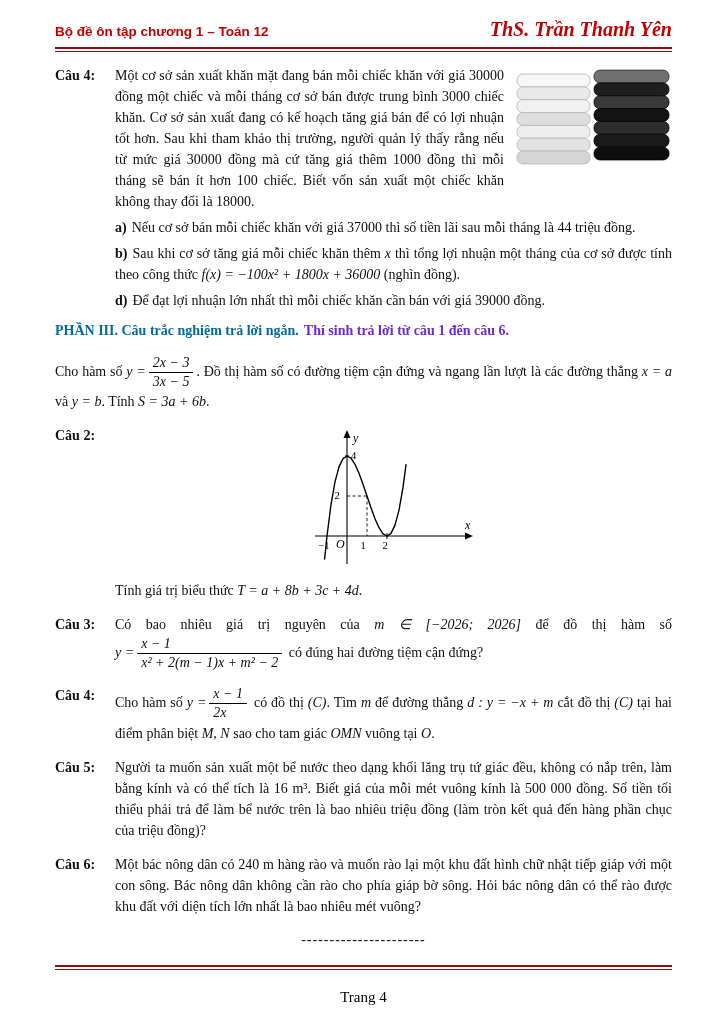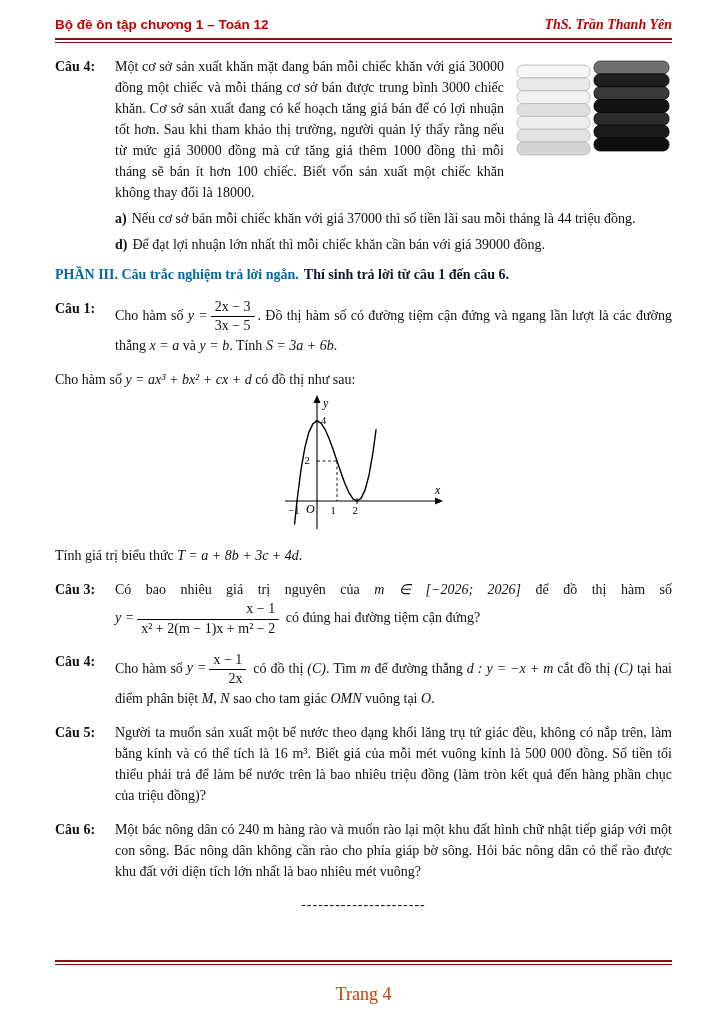--- a/index.html
+++ b/index.html
@@ -5,53 +5,53 @@
   * { margin:0; padding:0; box-sizing:border-box; }
   body { margin:0; background:#ffffff; }
   .page {
     position:relative; width:724px; height:1024px; background:#fff;
     font-family:"Liberation Serif", serif; font-size:14px; color:#101010;
     padding:14px 52px 8px 55px; overflow:hidden; line-height:1.5;
   }
   
   .hdr { display:flex; justify-content:space-between; align-items:baseline; }
   .hdr-title { color:#c00000; font-weight:700; font-family:"Liberation Sans", sans-serif; font-size:13.5px; }
-  .hdr-author { color:#c00000; font-weight:700; font-style:italic; font-size:14px; }
+  .hdr-author { color:#c00000; font-weight:700; font-style:italic; font-size:20px; }
   .rule { height:5px; border-top:2.5px solid #8a1111; border-bottom:1px solid #8a1111; margin-top:3px; }
   
   .q { display:flex; margin-top:13px; }
   .q-label { flex:0 0 60px; font-weight:700; }
   .q-body { flex:1; min-width:0; }
   .para { text-align:justify; }
   .item { margin-top:5px; }
   .ilabel { font-weight:700; margin-right:5px; }
   .math { font-style:italic; }
   .nowrap { white-space:nowrap; }
   
-  .frac { display:inline-block; vertical-align:middle; text-align:right; line-height:1.15; margin:1px 3px; }
+  .frac { display:inline-block; vertical-align:middle; text-align:left; line-height:1.15; margin:1px 3px; font-style:italic; }
   .fnum { display:block; padding:0 4px 1px 4px; border-bottom:1px solid #000; }
   .fden { display:block; padding:1px 4px 0 4px; }
   
   .part3 { margin-top:9px; font-weight:700; }
   .part3-title { color:#0369a1; }
-  .part3-sub { color:#0f172a; margin-left:5px; }
+  .part3-sub { color:#6d28d9; margin-left:5px; }
   
   .towels { float:right; width:158px; height:99px; margin:3px 0 5px 10px; }
   
   .graph-wrap { text-align:center; margin:3px 0 1px 0; }
   .axis { stroke:#000; stroke-width:1.1; }
   .curve { stroke:#000; stroke-width:1.4; fill:none; stroke-linejoin:round; stroke-linecap:round; }
   .dash { stroke:#000; stroke-width:0.9; stroke-dasharray:3 2.5; }
   .tick { stroke:#000; stroke-width:1; }
   .gnum { font-family:"Liberation Serif", serif; font-size:10.5px; fill:#000; }
   .gvar { font-family:"Liberation Serif", serif; font-size:12px; font-style:italic; fill:#000; }
   
   .sep { text-align:center; margin-top:12px; letter-spacing:1px; }
   .footer { position:absolute; left:55px; right:52px; bottom:16px; }
-  .footer-page { text-align:center; color:#c2410c; font-size:18px; margin-top:16px; }
+  .footer-page { text-align:center; color:#000000; font-size:15px; margin-top:16px; }
 </style>
 </head>
 <body>
 
 <div class="page">
 
   <div class="hdr">
     <span class="hdr-title">Bộ đề ôn tập chương 1 – Toán 12</span>
     <span class="hdr-author">ThS. Trần Thanh Yên</span>
   </div>
@@ -78,43 +78,43 @@
           <rect x="81" y="54" width="76" height="13" rx="6" fill="#2d2d2d" stroke="#000" stroke-width="0.8"></rect>
           <rect x="81" y="67" width="76" height="13" rx="6" fill="#1a1a1a" stroke="#000" stroke-width="0.8"></rect>
           <rect x="81" y="80" width="76" height="13" rx="6" fill="#0e0e0e" stroke="#000" stroke-width="0.8"></rect>
         </g>
       </svg>
       <p class="para">Một cơ sở sản xuất khăn mặt đang bán mỗi chiếc khăn với giá 30000 đồng một chiếc và mỗi tháng cơ sở bán được trung bình 3000 chiếc khăn. Cơ sở sản xuất đang có kế hoạch tăng giá bán để có lợi nhuận tốt hơn. Sau khi tham khảo thị trường, người quản lý thấy rằng nếu từ mức giá 30000 đồng mà cứ tăng giá thêm 1000 đồng thì mỗi tháng sẽ bán ít hơn 100 chiếc. Biết vốn sản xuất một chiếc khăn không thay đổi là 18000.</p>
       <p class="para item">
         <b class="ilabel">a)</b><span>Nếu cơ sở bán mỗi chiếc khăn với giá 37000 thì số tiền lãi sau mỗi tháng là 44 triệu đồng.</span>
       </p>
       <p class="para item">
+        <b class="ilabel">b)</b><span>Sau khi cơ sở tăng giá mỗi chiếc khăn thêm </span><span class="math">x</span><span> thì tổng lợi nhuận một tháng của cơ sở được tính theo công thức </span><span class="math">f(x) = −100x² + 1800x + 36000</span><span> (nghìn đồng).</span>
+      </p>
+      <p class="para item">
         <b class="ilabel">d)</b><span>Để đạt lợi nhuận lớn nhất thì mỗi chiếc khăn cần bán với giá 39000 đồng.</span>
       </p>
     </div>
   </div>
 
   <p class="part3">
     <span class="part3-title">PHẦN III. Câu trắc nghiệm trả lời ngắn.</span><span class="part3-sub">Thí sinh trả lời từ câu 1 đến câu 6.</span>
   </p>
 
   <div class="q">
-    <div class="q-label">Câu 1:</div>
     <div class="q-body">
       <p class="para">
         <span>Cho hàm số </span><span class="nowrap"><span class="math">y =</span><span class="frac"><span class="fnum">2x − 3</span><span class="fden">3x − 5</span></span></span><span>. Đồ thị hàm số có đường tiệm cận đứng và ngang lần lượt là các đường thẳng </span><span class="math">x = a</span><span> và </span><span class="math">y = b</span><span>. Tính </span><span class="math">S = 3a + 6b</span><span>.</span>
       </p>
     </div>
   </div>
 
   <div class="q">
+    <div class="q-label">Câu 2:</div>
     <div class="q-body">
-      <p class="para">
-        <span>Cho hàm số </span><span class="math">y = ax³ + bx² + cx + d</span><span> có đồ thị như sau:</span>
-      </p>
       <div class="graph-wrap">
         <svg width="170" height="145" viewBox="0 0 170 145">
           <line class="axis" x1="6" y1="108" x2="156" y2="108"></line>
           <polygon points="156,104.5 164,108 156,111.5" fill="#000"></polygon>
           <line class="axis" x1="38" y1="136" x2="38" y2="10"></line>
           <polygon points="34.5,10 38,2 41.5,10" fill="#000"></polygon>
           <line class="dash" x1="38" y1="68" x2="58" y2="68"></line>
           <line class="dash" x1="58" y1="68" x2="58" y2="108"></line>
           <line class="tick" x1="36" y1="28" x2="40" y2="28"></line>
           <line class="tick" x1="78" y1="105" x2="78" y2="111"></line>

